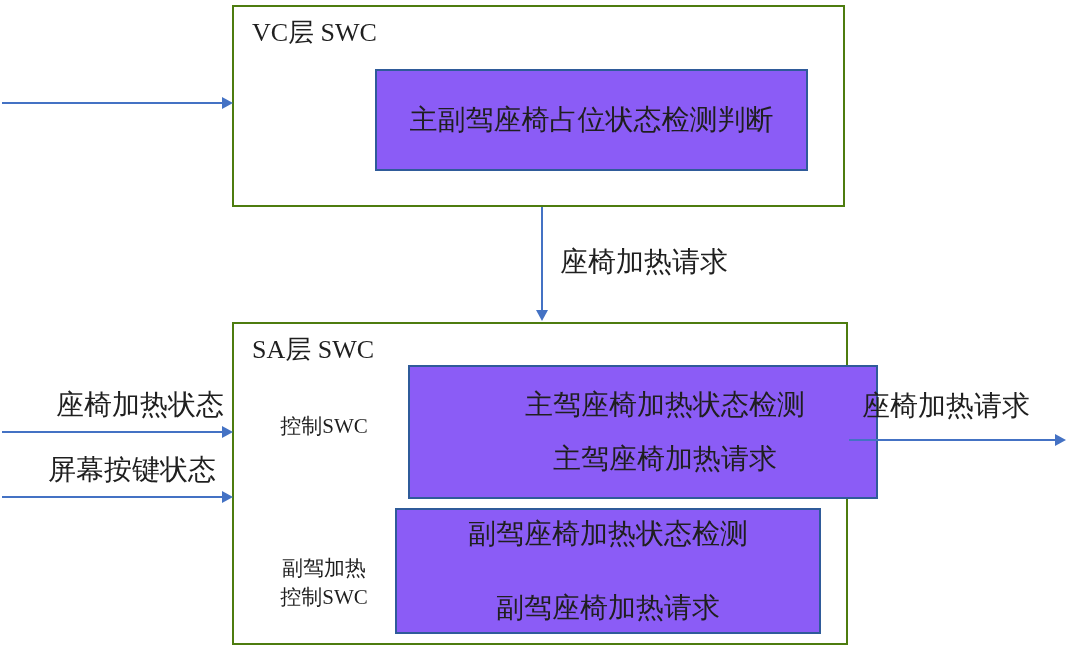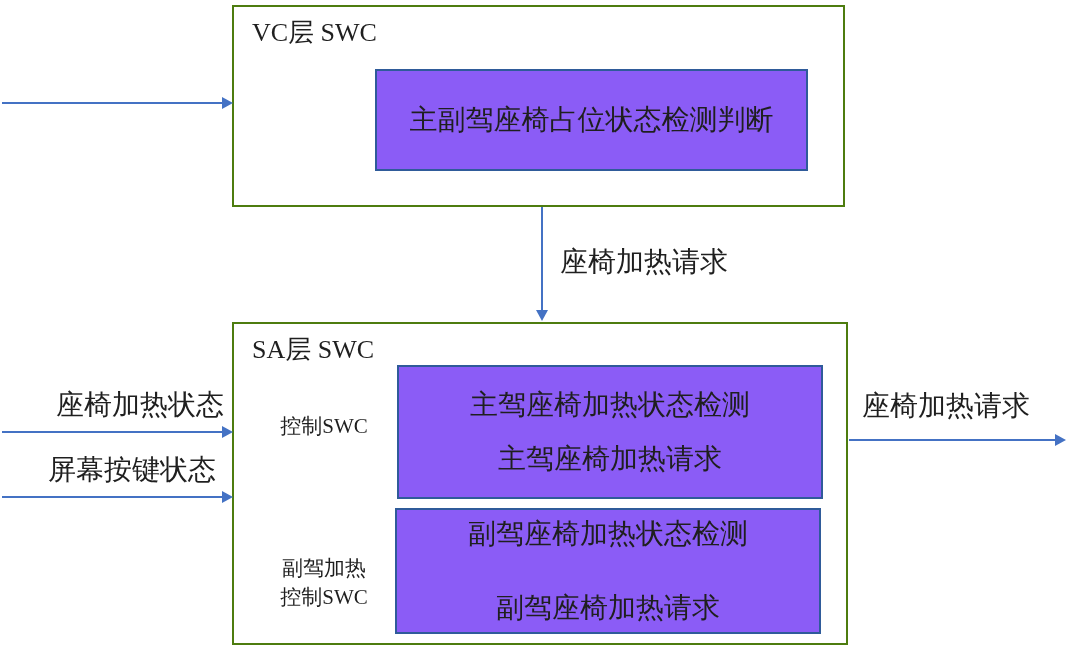--- a/index.html
+++ b/index.html
@@ -97,21 +97,21 @@
     </div>
   </div>
 
   <div class="outer-box" style="left:232px; top:322px; width:612px; height:319px;">
     <div class="box-title">SA层 SWC</div>
 
     <div class="side-label" style="left:28px; top:88px;">
       <div>控制SWC</div>
     </div>
 
-    <div class="inner-box" style="left:163px; top:41px; width:422px; height:130px;">
+    <div class="inner-box" style="left:174px; top:41px; width:422px; height:130px;padding-left:44px;">
       <div class="gap-line1">主驾座椅加热状态检测</div>
       <div>主驾座椅加热请求</div>
     </div>
 
     <div class="side-label" style="left:28px; top:230px;">
       <div>副驾加热</div>
       <div>控制SWC</div>
     </div>
 
     <div class="inner-box" style="left:161px; top:184px; width:422px; height:122px;">

